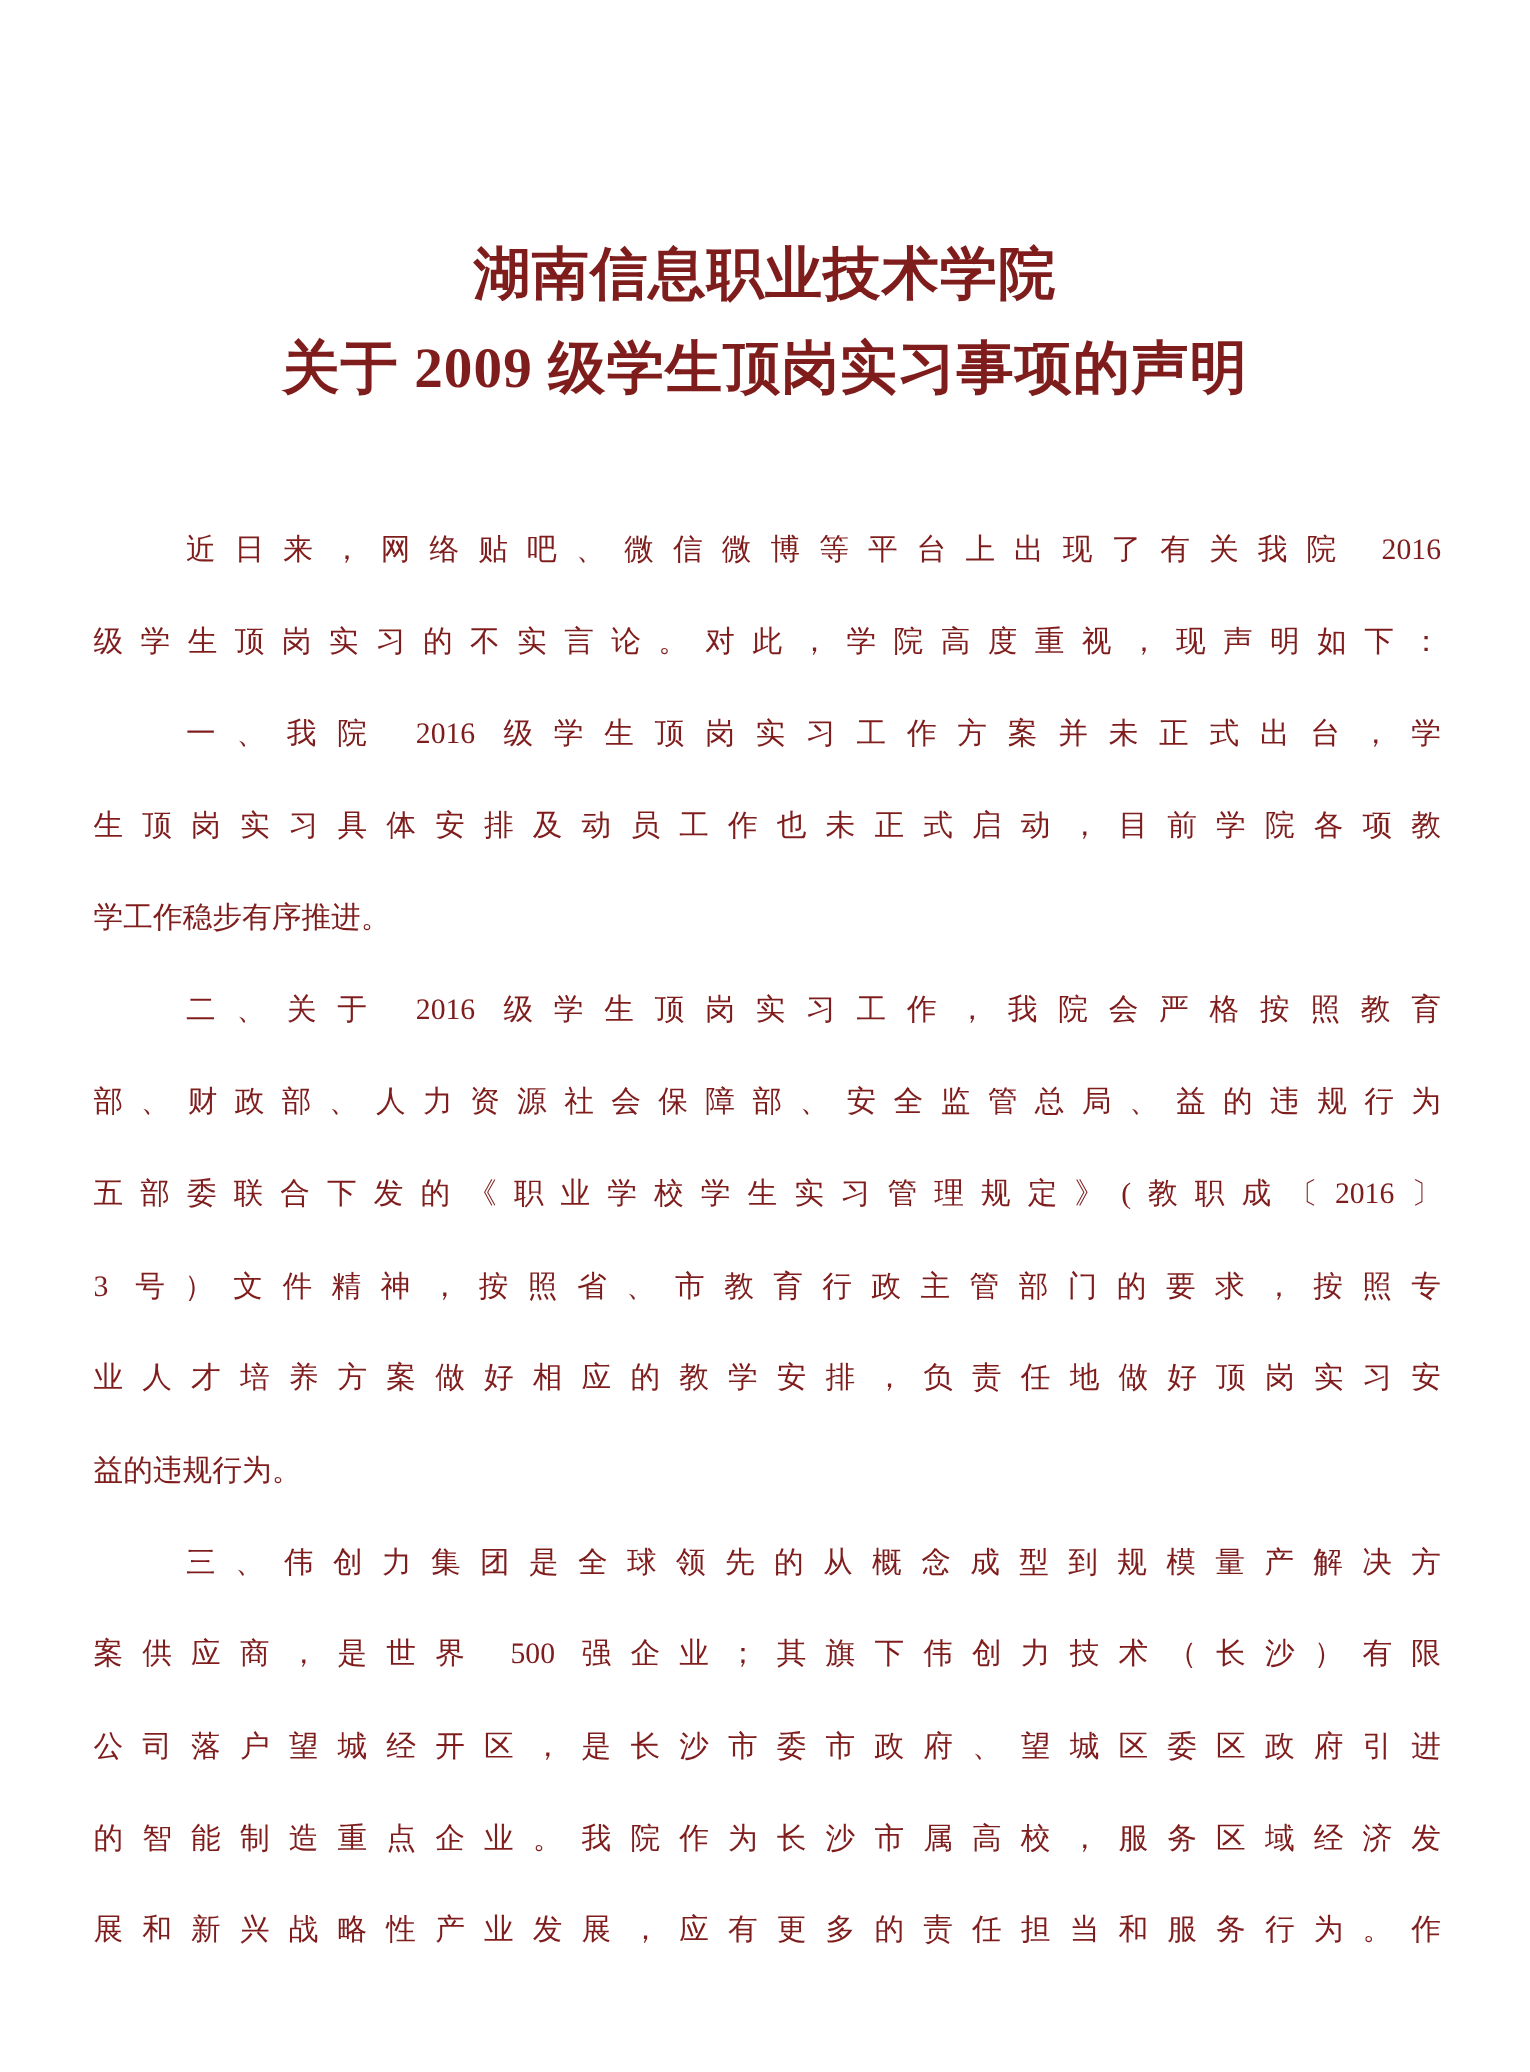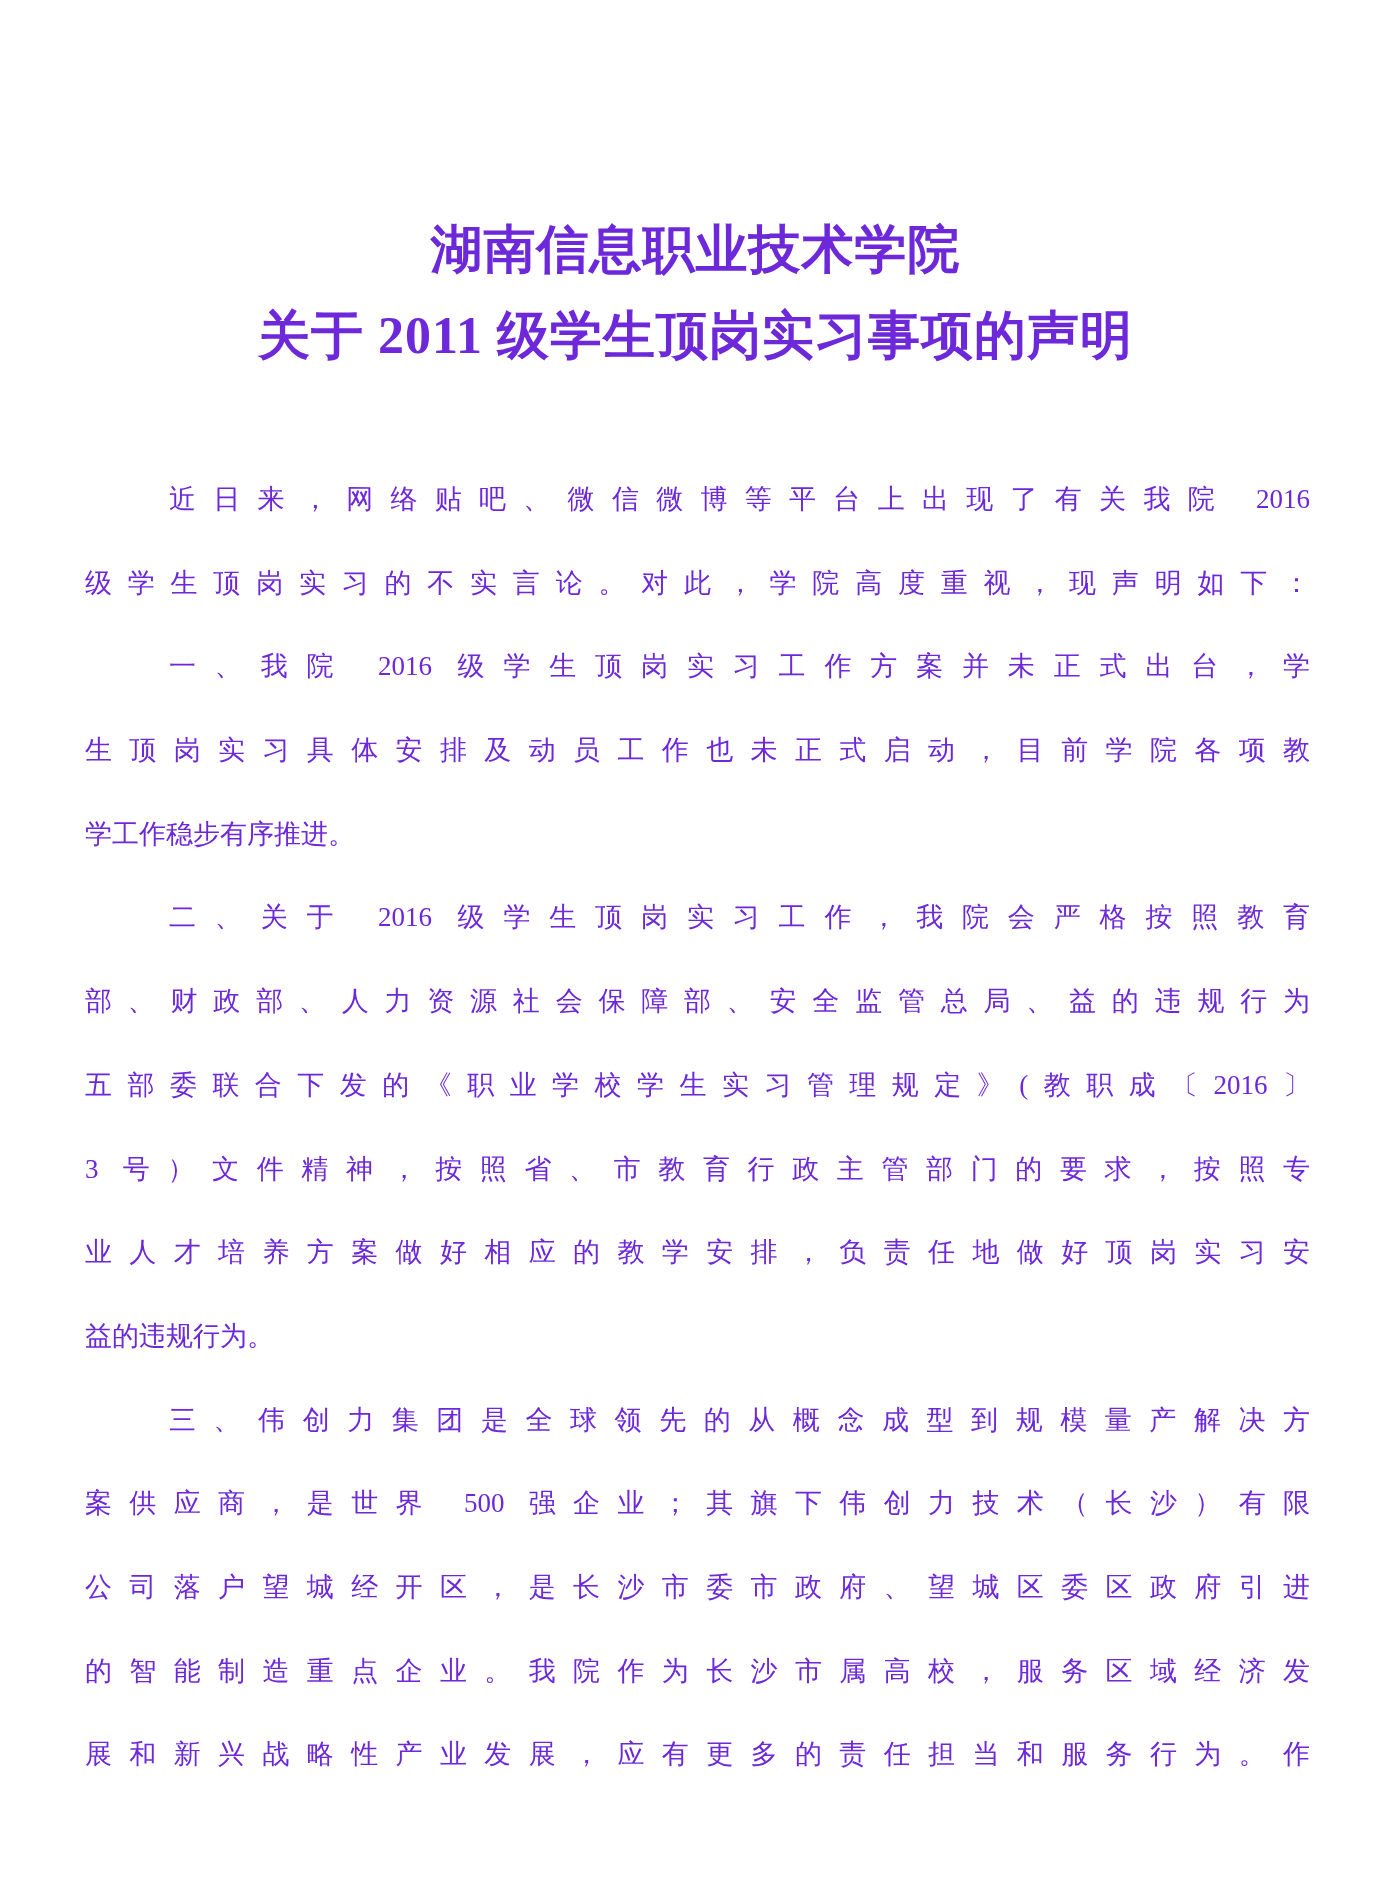--- a/index.html
+++ b/index.html
@@ -3,21 +3,21 @@
 <meta charset="utf-8">
 <style>
   * { margin: 0; padding: 0; box-sizing: border-box; }
   html, body { background: #ffffff; }
 
   .page {
     position: relative;
     width: 1391px;
     height: 1884px;
     background: #ffffff;
-    color: #6d28d9;
+    color: #7f1d1d;
     font-family: "Liberation Serif", serif;
     overflow: hidden;
   }
 
   .title-block {
     position: absolute;
     top: 207px;
     left: 0;
     width: 100%;
     text-align: center;
@@ -55,21 +55,21 @@
     text-align-last: left;
   }
 </style>
 </head>
 <body>
 
 <div class="page">
 
   <div class="title-block">
     <div>湖南信息职业技术学院</div>
-    <div>关于 2011 级学生顶岗实习事项的声明</div>
+    <div>关于 2009 级学生顶岗实习事项的声明</div>
   </div>
 
   <div class="body-block">
     <div class="body-line indent">近日来，网络贴吧、微信微博等平台上出现了有关我院 2016</div>
     <div class="body-line">级学生顶岗实习的不实言论。对此，学院高度重视，现声明如下：</div>
     <div class="body-line indent">一、我院 2016 级学生顶岗实习工作方案并未正式出台，学</div>
     <div class="body-line">生顶岗实习具体安排及动员工作也未正式启动，目前学院各项教</div>
     <div class="body-line end">学工作稳步有序推进。</div>
     <div class="body-line indent">二、关于 2016 级学生顶岗实习工作，我院会严格按照教育</div>
     <div class="body-line">部、财政部、人力资源社会保障部、安全监管总局、益的违规行为</div>

